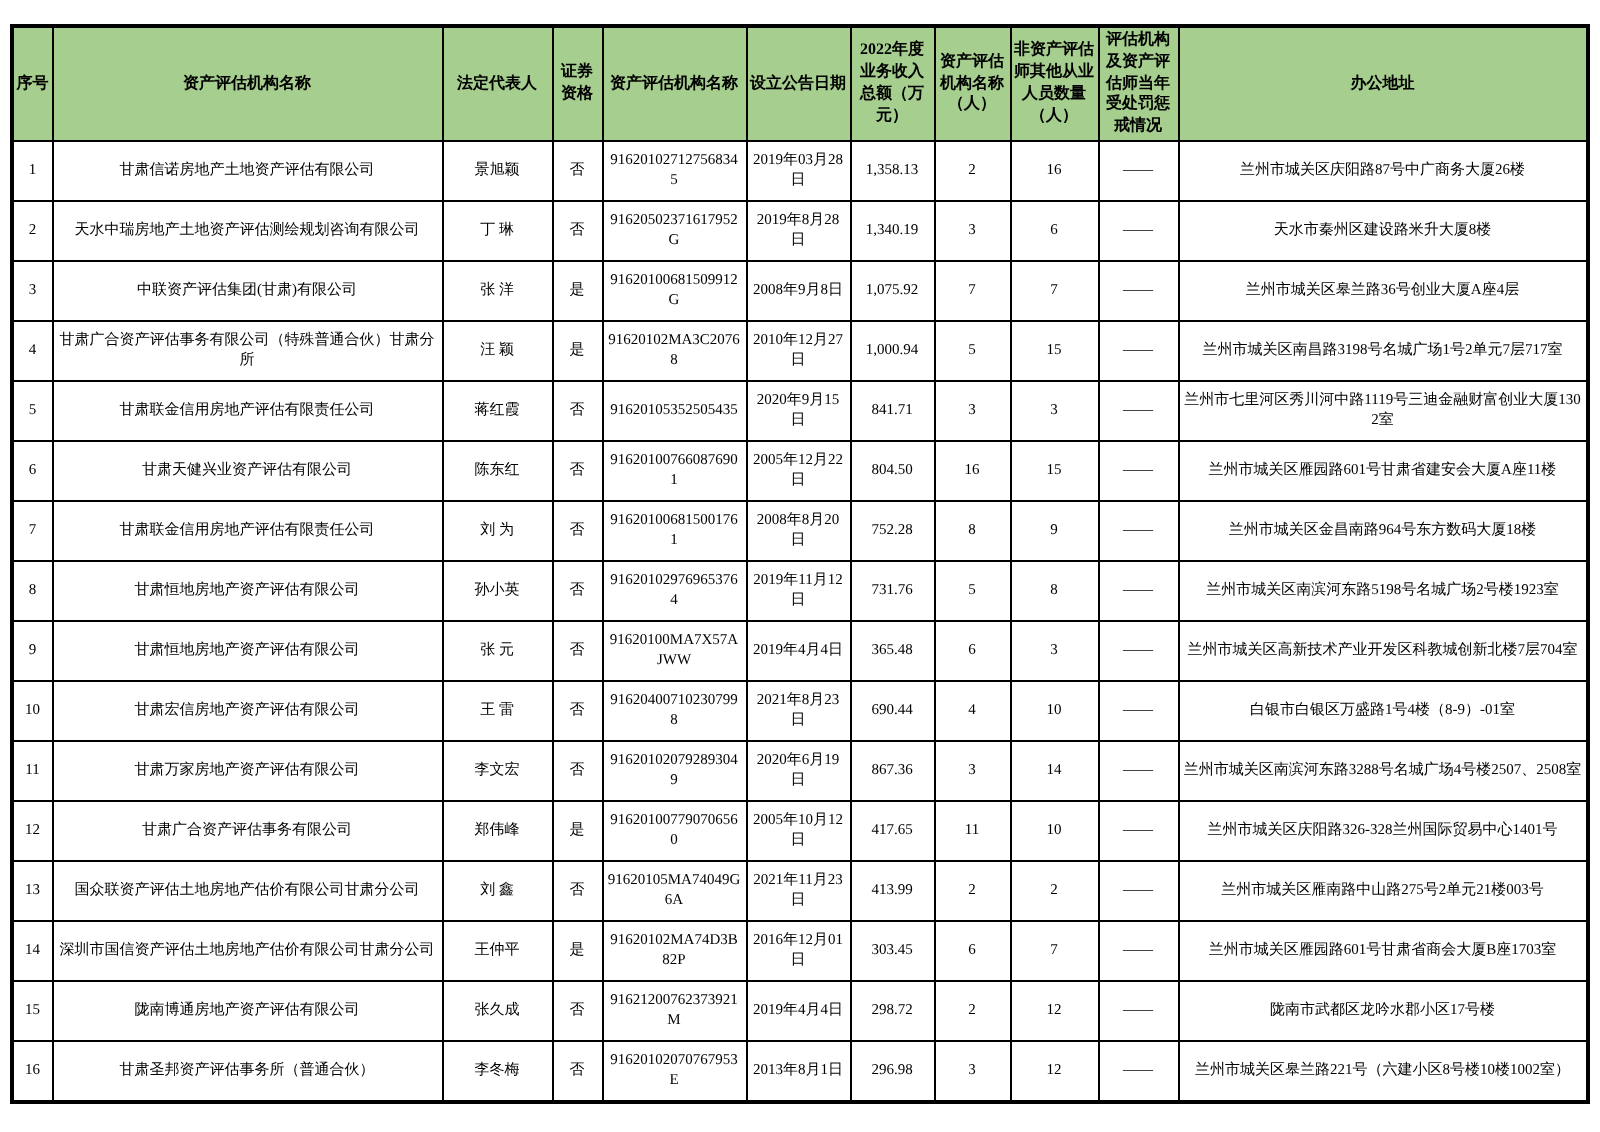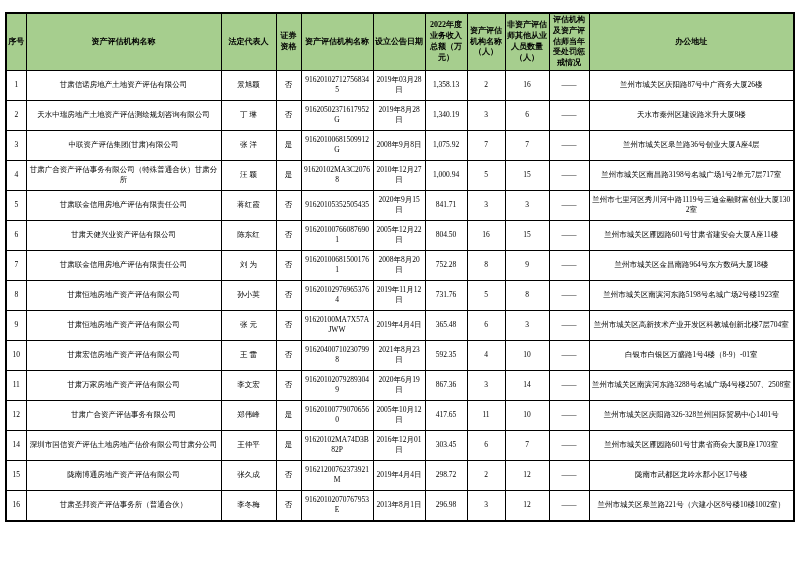--- a/index.html
+++ b/index.html
@@ -210,21 +210,21 @@
           <td class="col-penalty">——</td>
           <td class="col-address">兰州市城关区高新技术产业开发区科教城创新北楼7层704室</td>
         </tr>
         <tr>
           <td class="col-seq">10</td>
           <td class="col-name">甘肃宏信房地产资产评估有限公司</td>
           <td class="col-rep">王  雷</td>
           <td class="col-cert">否</td>
           <td class="col-code">916204007102307998</td>
           <td class="col-date">2021年8月23日</td>
-          <td class="col-income">592.35</td>
+          <td class="col-income">690.44</td>
           <td class="col-appr">4</td>
           <td class="col-other">10</td>
           <td class="col-penalty">——</td>
           <td class="col-address">白银市白银区万盛路1号4楼（8-9）-01室</td>
         </tr>
         <tr>
           <td class="col-seq">11</td>
           <td class="col-name">甘肃万家房地产资产评估有限公司</td>
           <td class="col-rep">李文宏</td>
           <td class="col-cert">否</td>
@@ -243,20 +243,33 @@
           <td class="col-cert">是</td>
           <td class="col-code">916201007790706560</td>
           <td class="col-date">2005年10月12日</td>
           <td class="col-income">417.65</td>
           <td class="col-appr">11</td>
           <td class="col-other">10</td>
           <td class="col-penalty">——</td>
           <td class="col-address">兰州市城关区庆阳路326-328兰州国际贸易中心1401号</td>
         </tr>
         <tr>
+          <td class="col-seq">13</td>
+          <td class="col-name">国众联资产评估土地房地产估价有限公司甘肃分公司</td>
+          <td class="col-rep">刘  鑫</td>
+          <td class="col-cert">否</td>
+          <td class="col-code">91620105MA74049G6A</td>
+          <td class="col-date">2021年11月23日</td>
+          <td class="col-income">413.99</td>
+          <td class="col-appr">2</td>
+          <td class="col-other">2</td>
+          <td class="col-penalty">——</td>
+          <td class="col-address">兰州市城关区雁南路中山路275号2单元21楼003号</td>
+        </tr>
+        <tr>
           <td class="col-seq">14</td>
           <td class="col-name">深圳市国信资产评估土地房地产估价有限公司甘肃分公司</td>
           <td class="col-rep">王仲平</td>
           <td class="col-cert">是</td>
           <td class="col-code">91620102MA74D3B82P</td>
           <td class="col-date">2016年12月01日</td>
           <td class="col-income">303.45</td>
           <td class="col-appr">6</td>
           <td class="col-other">7</td>
           <td class="col-penalty">——</td>

